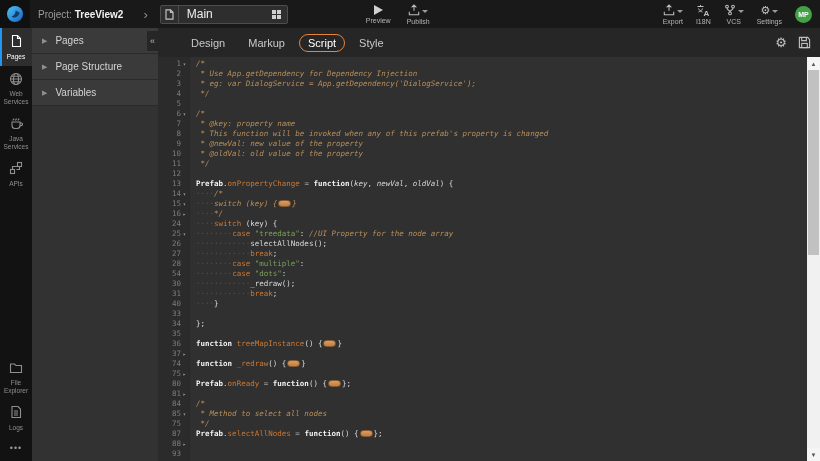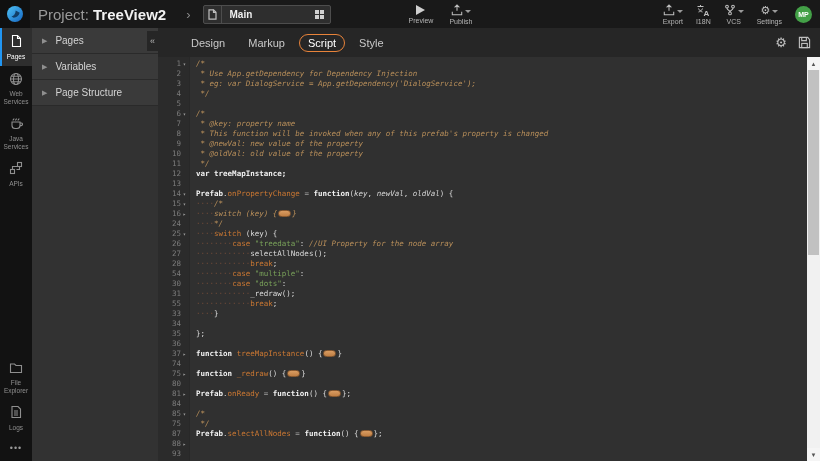--- a/index.html
+++ b/index.html
@@ -2,28 +2,28 @@
 <html><head>
 <meta charset="utf-8">
 <style>
   * { box-sizing: border-box; margin: 0; padding: 0; }
   html,body { width: 820px; height: 461px; overflow: hidden; background:#303030;
     font-family: "Liberation Sans", sans-serif; }
 
   
   .topbar { height:28px; background:#191919; display:flex; align-items:center; }
   .logo { width:30px; height:28px; display:flex; align-items:center; justify-content:center; background:#101010; }
-  .proj { margin-left:8px; font-size:15px; color:#9a9a9a; white-space:nowrap; }
+  .proj { margin-left:8px; font-size:10px; color:#9a9a9a; white-space:nowrap; }
   .proj b { color:#f2f2f2; font-weight:bold; }
   .crumb-chev { color:#8a8a8a; font-size:13px; margin:0 12px 0 20px; }
   .selector { width:128px; height:19px; background:#2e2e2e; border:1px solid #4d4d4d; border-radius:2px;
     display:flex; align-items:center; }
   .selector .icobox { width:18px; height:100%; display:flex; align-items:center; justify-content:center;
     border-right:1px solid #4d4d4d; }
-  .selector .val { flex:1; padding-left:8px; font-size:10px; font-weight:bold; color:#efefef; }
+  .selector .val { flex:1; padding-left:8px; font-size:12px; font-weight:normal; color:#efefef; }
   .selector .grid { margin-right:6px; display:grid; grid-template-columns:4px 4px; grid-gap:1px; }
   .selector .grid i { width:4px; height:4px; background:#cfcfcf; }
   .tb-act { display:flex; flex-direction:column; align-items:center; gap:2px; cursor:pointer; }
   .tb-act .lab { font-size:7px; color:#b5b5b5; white-space:nowrap; }
   .icon-row { display:flex; align-items:flex-start; gap:2px; height:12px; }
   .caret { width:0; height:0; border-left:3px solid transparent; border-right:3px solid transparent;
     border-top:3px solid #9a9a9a; margin-top:6px; }
   .play { width:0; height:0; border-top:5px solid transparent; border-bottom:5px solid transparent;
     border-left:9px solid #cfcfcf; }
   .right-cluster { margin-left:auto; display:flex; align-items:center; gap:13px; padding-right:8px; }
@@ -233,25 +233,25 @@
     </div>
 
   <div class="sidepanel" id="sidepanel">
       <div class="sp-row">
         <span class="sp-arrow">▶</span>
         <span>Pages</span>
         <span class="sp-collapse">«</span>
       </div>
       <div class="sp-row">
         <span class="sp-arrow">▶</span>
-        <span>Variables</span>
+        <span>Page Structure</span>
       </div>
       <div class="sp-row">
         <span class="sp-arrow">▶</span>
-        <span>Page Structure</span>
+        <span>Variables</span>
       </div>
     </div>
 
   <div class="main">
     <div class="tabbar">
       <span id="tabs" style="display:flex;align-items:flex-start;gap:5px">
           <span class="tab">Design</span>
           <span class="tab">Markup</span>
           <span class="tab active">Script</span>
           <span class="tab">Style</span>
@@ -358,21 +358,21 @@
           </div>
           <div class="gl">
             <span class="num">30</span>
             <span class="fw"></span>
           </div>
           <div class="gl">
             <span class="num">31</span>
             <span class="fw"></span>
           </div>
           <div class="gl">
-            <span class="num">55</span>
+            <span class="num">40</span>
             <span class="fw"></span>
           </div>
           <div class="gl">
             <span class="num">33</span>
             <span class="fw"></span>
           </div>
           <div class="gl">
             <span class="num">34</span>
             <span class="fw"></span>
           </div>
@@ -434,21 +434,20 @@
           <div class="cl"><span class="tok-c"> * Use App.getDependency for Dependency Injection</span></div>
           <div class="cl"><span class="tok-c"> * eg: var DialogService = App.getDependency('DialogService');</span></div>
           <div class="cl"><span class="tok-c"> */</span></div>
           <div class="cl"></div>
           <div class="cl"><span class="tok-c">/*</span></div>
           <div class="cl"><span class="tok-c"> * @key: property name</span></div>
           <div class="cl"><span class="tok-c"> * This function will be invoked when any of this prefab's property is changed</span></div>
           <div class="cl"><span class="tok-c"> * @newVal: new value of the property</span></div>
           <div class="cl"><span class="tok-c"> * @oldVal: old value of the property</span></div>
           <div class="cl"><span class="tok-c"> */</span></div>
-          <div class="cl"><span class="tok-b">var treeMapInstance;</span></div>
           <div class="cl"></div>
           <div class="cl"><span class="tok-b">Prefab</span><span class="tok-p">.</span><span class="tok-m">onPropertyChange</span><span class="tok-p"> </span><span class="tok-o">=</span><span class="tok-p"> </span><span class="tok-b">function</span><span class="tok-p">(</span><span class="tok-i">key</span><span class="tok-p">, </span><span class="tok-i">newVal</span><span class="tok-p">, </span><span class="tok-i">oldVal</span><span class="tok-p">) {</span></div>
           <div class="cl"><span class="tok-w">····</span><span class="tok-c">/*</span></div>
           <div class="cl"><span class="tok-w">····</span><span class="tok-c">switch (key) {</span><span class="pill"></span><span class="tok-c">}</span></div>
           <div class="cl"><span class="tok-w">····</span><span class="tok-c">*/</span></div>
           <div class="cl"><span class="tok-w">····</span><span class="tok-k">switch</span><span class="tok-p"> (key) {</span></div>
           <div class="cl"><span class="tok-w">········</span><span class="tok-k">case</span><span class="tok-p"> </span><span class="tok-s">"treedata"</span><span class="tok-p">: </span><span class="tok-c">//UI Property for the node array</span></div>
           <div class="cl"><span class="tok-w">············</span><span class="tok-p">selectAllNodes();</span></div>
           <div class="cl"><span class="tok-w">············</span><span class="tok-k">break</span><span class="tok-p">;</span></div>
           <div class="cl"><span class="tok-w">········</span><span class="tok-k">case</span><span class="tok-p"> </span><span class="tok-s">"multiple"</span><span class="tok-p">:</span></div>
@@ -459,20 +458,21 @@
           <div class="cl"></div>
           <div class="cl"><span class="tok-p">};</span></div>
           <div class="cl"></div>
           <div class="cl"><span class="tok-b">function</span><span class="tok-p"> </span><span class="tok-m">treeMapInstance</span><span class="tok-p">() {</span><span class="pill"></span><span class="tok-p">}</span></div>
           <div class="cl"></div>
           <div class="cl"><span class="tok-b">function</span><span class="tok-p"> </span><span class="tok-m">_redraw</span><span class="tok-p">() {</span><span class="pill"></span><span class="tok-p">}</span></div>
           <div class="cl"></div>
           <div class="cl"><span class="tok-b">Prefab</span><span class="tok-p">.</span><span class="tok-m">onReady</span><span class="tok-p"> </span><span class="tok-o">=</span><span class="tok-p"> </span><span class="tok-b">function</span><span class="tok-p">() {</span><span class="pill"></span><span class="tok-p">};</span></div>
           <div class="cl"></div>
           <div class="cl"><span class="tok-c">/*</span></div>
+          <div class="cl"><span class="tok-c"> * Method to select all nodes</span></div>
           <div class="cl"><span class="tok-c"> */</span></div>
           <div class="cl"><span class="tok-b">Prefab</span><span class="tok-p">.</span><span class="tok-m">selectAllNodes</span><span class="tok-p"> </span><span class="tok-o">=</span><span class="tok-p"> </span><span class="tok-b">function</span><span class="tok-p">() {</span><span class="pill"></span><span class="tok-p">};</span></div>
           <div class="cl"></div>
         </div>
       <div class="vscroll">
         <div class="vs-btn">▲</div>
         <div class="vs-thumb"></div>
         <div class="vs-btn bottom">▼</div>
       </div>
     </div>

